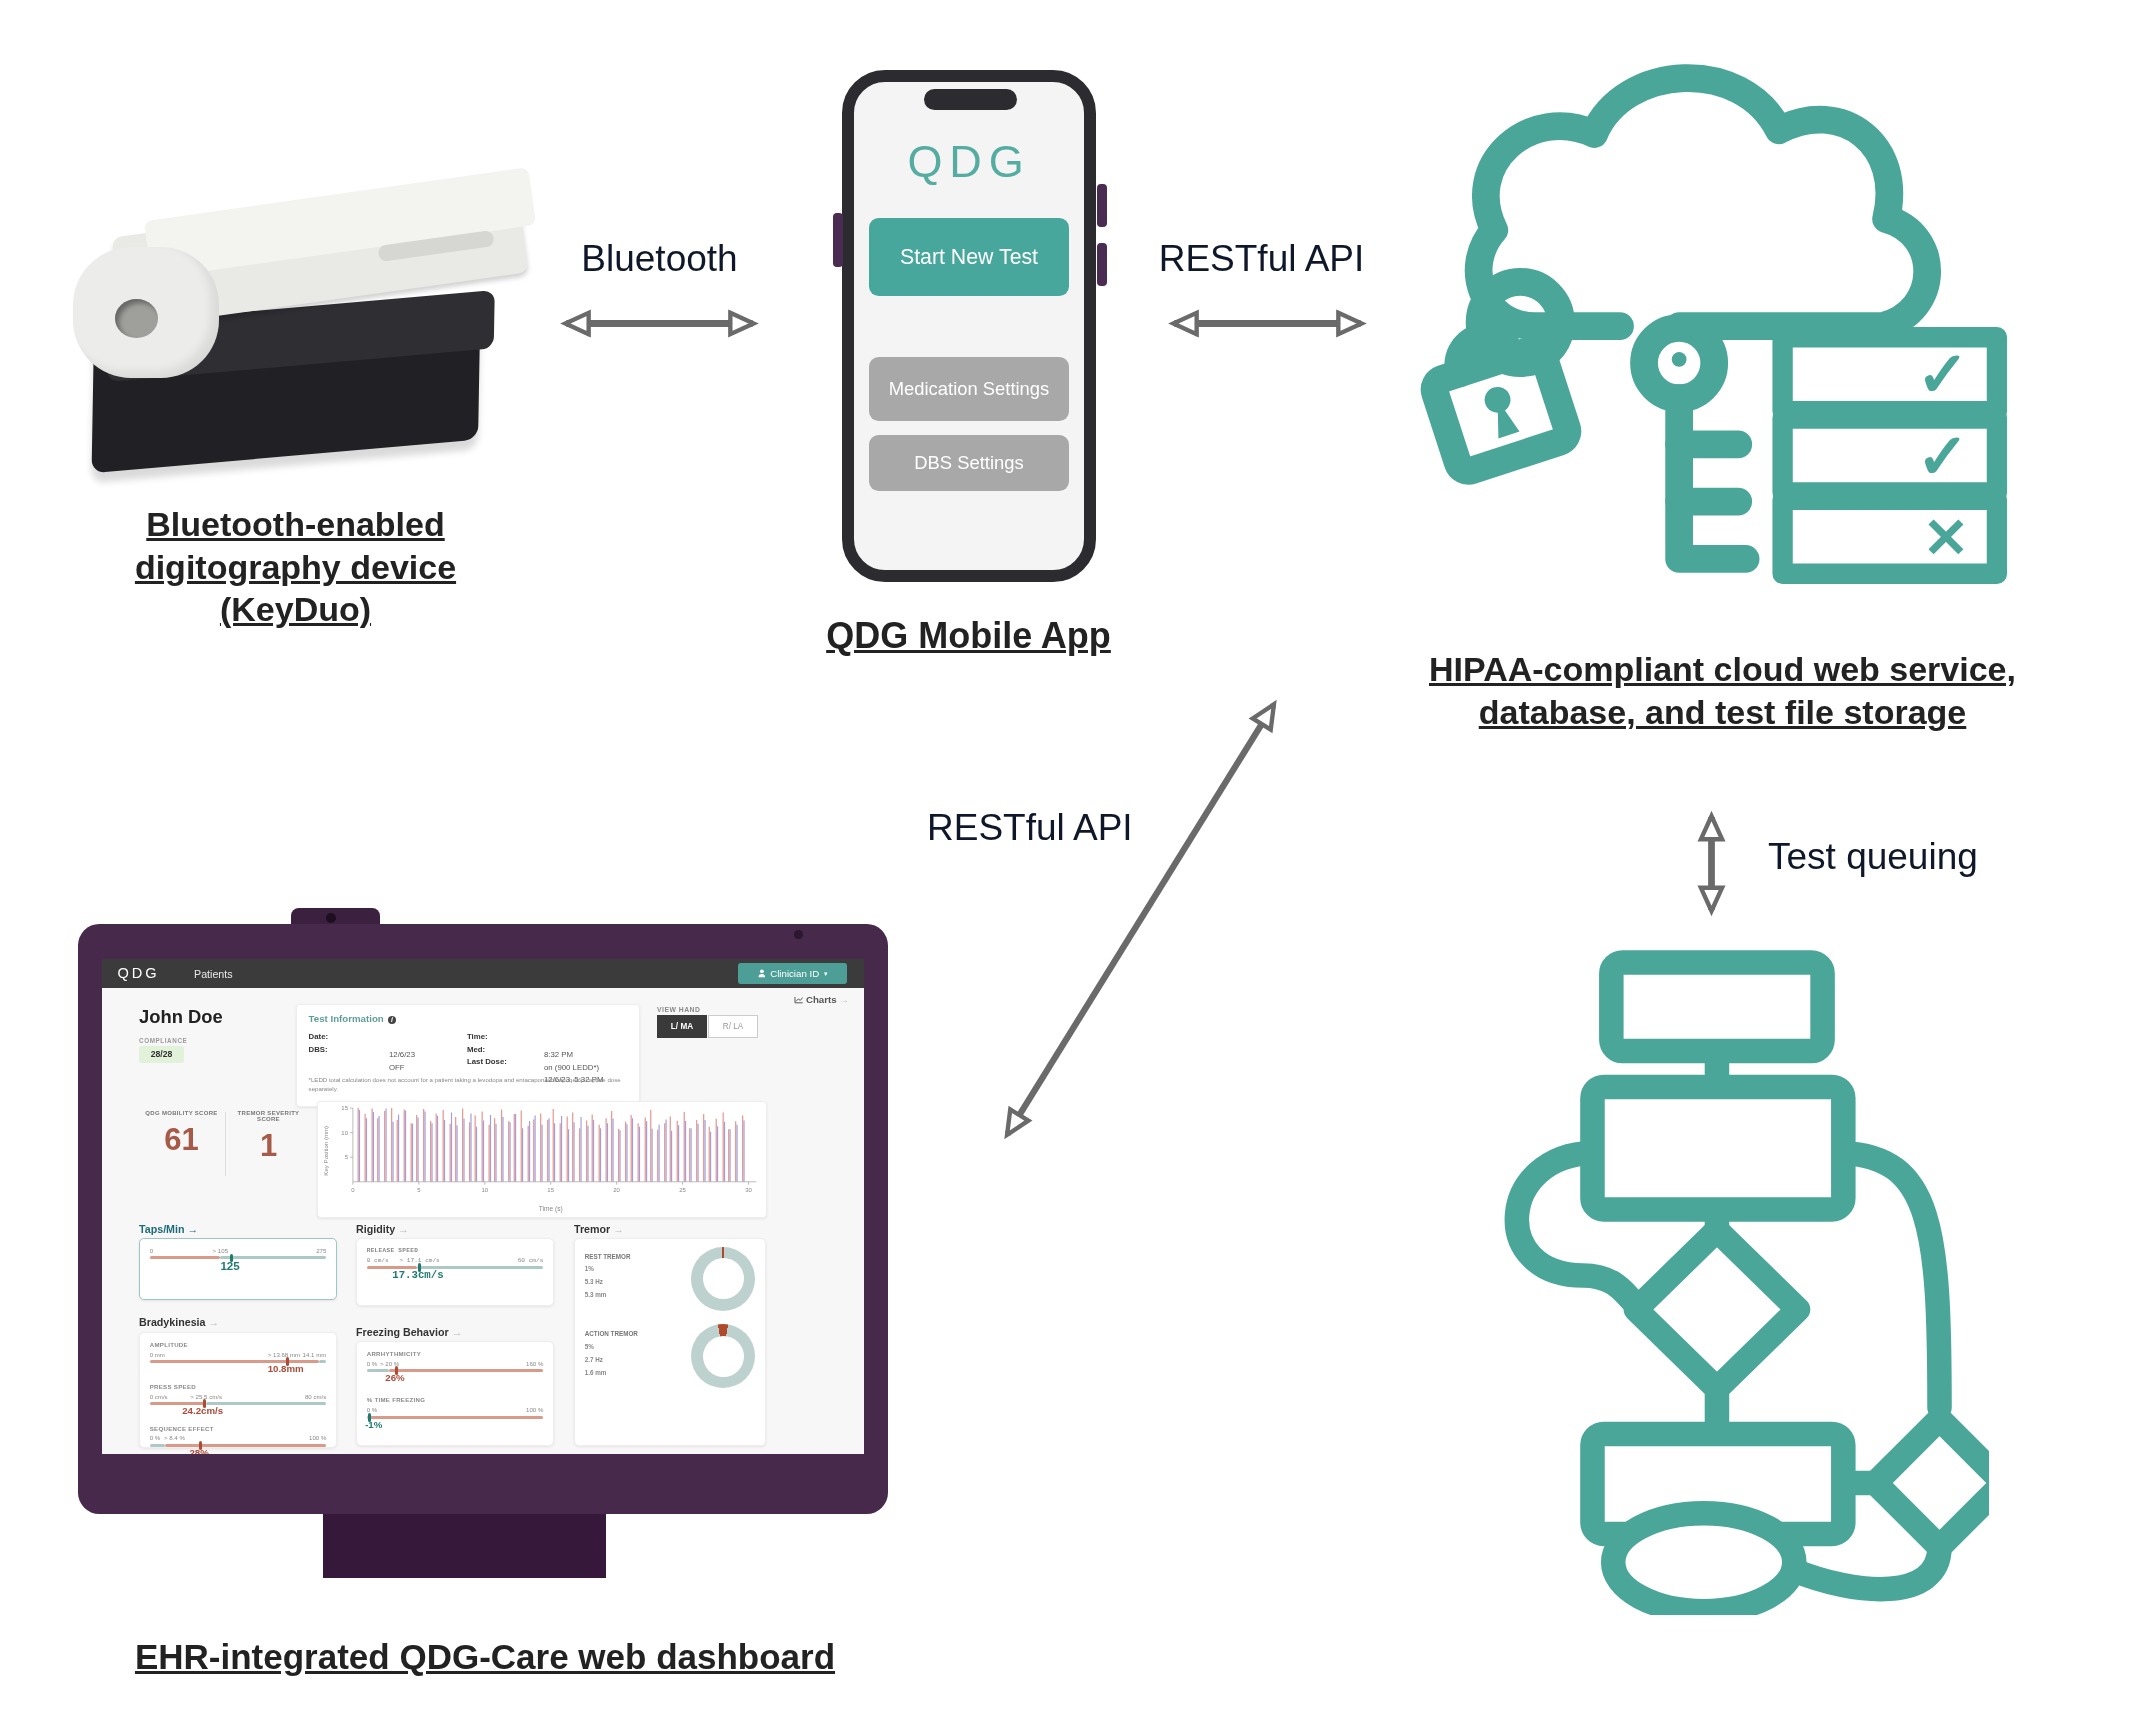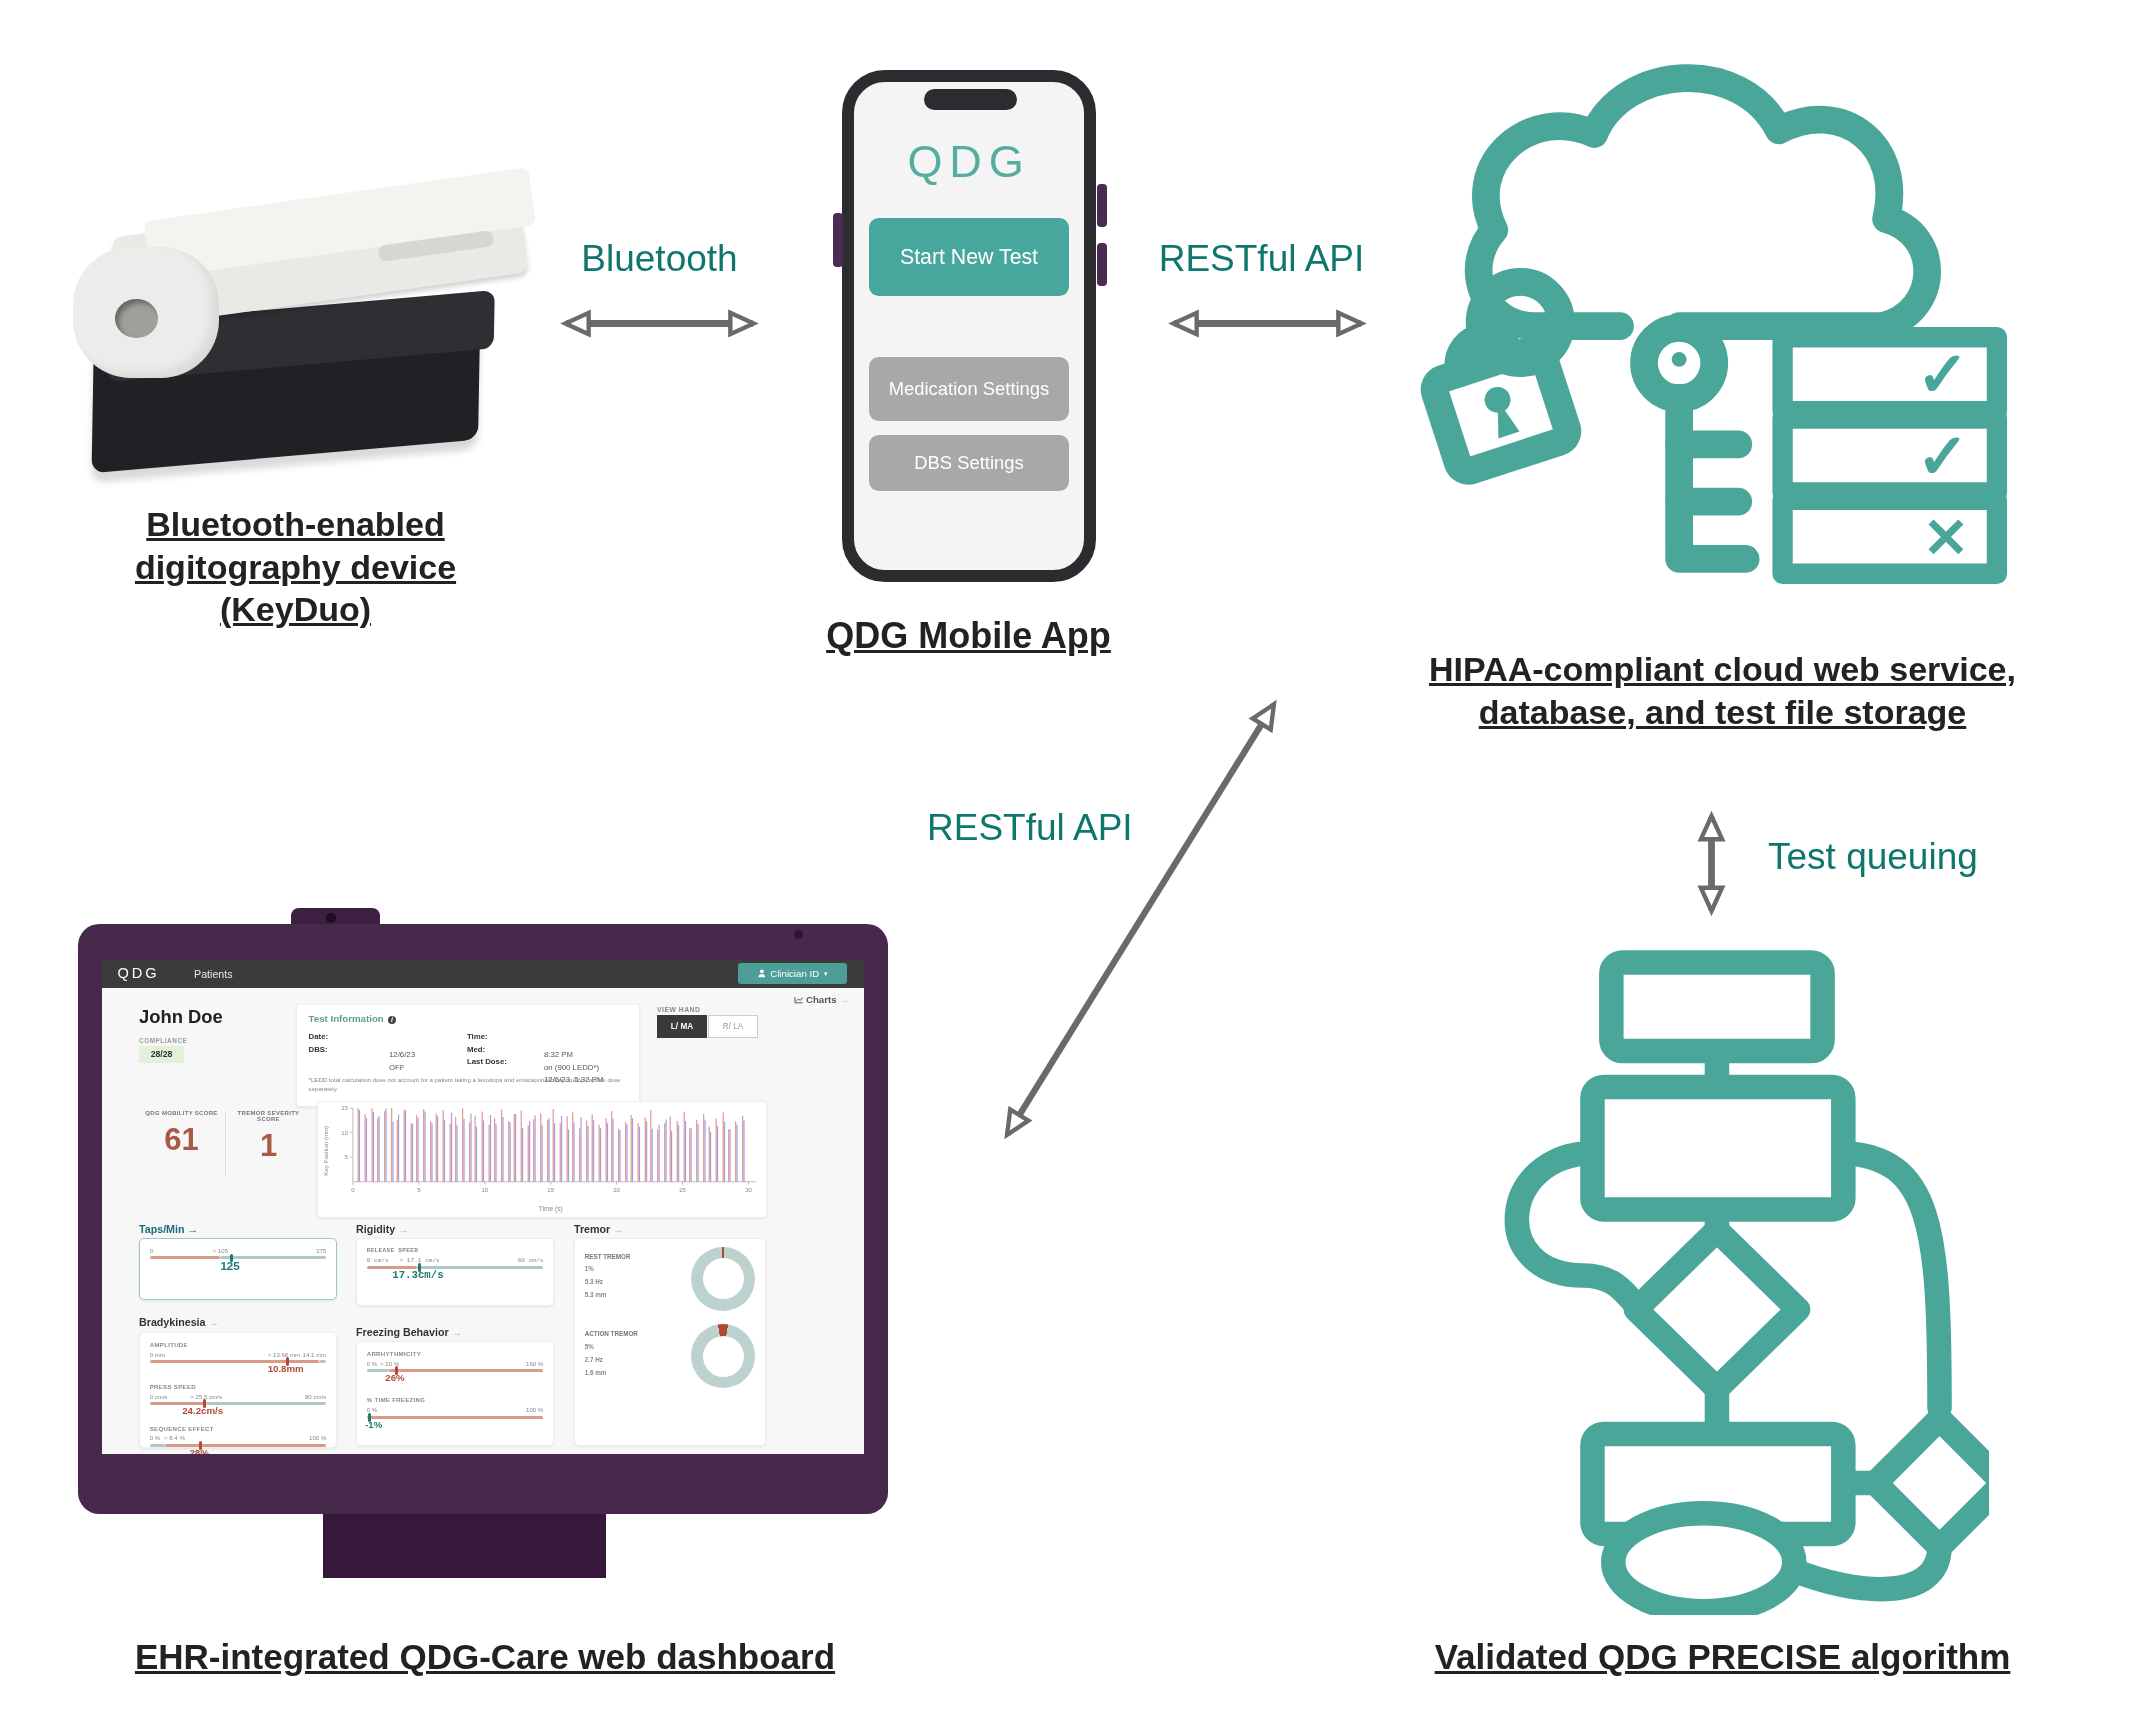--- a/index.html
+++ b/index.html
@@ -1,19 +1,19 @@
 <!DOCTYPE html>
 <html><head>
 <meta charset="utf-8">
 <style>
   html,body{margin:0;padding:0;background:#fff;font-family:"Liberation Sans",sans-serif;}
   #canvas{position:relative;width:2140px;height:1729px;background:#fff;overflow:hidden;}
   .abs{position:absolute;}
   .caption{font-weight:bold;color:#222;text-align:center;line-height:1.25;text-decoration:underline;}
-  .arrow-label{color:#0f766e;font-size:37px;font-weight:400;}
+  .arrow-label{color:#0f172a;font-size:37px;font-weight:400;}
 
   
   .kd-base{left:92px;top:320px;width:388px;height:136px;background:#212125;border-radius:13.6px;transform:rotate(-5deg) skewX(-6deg);box-shadow:0 9.7px 7.8px rgba(0,0,0,.15);}
   .kd-base-top{left:107px;top:307px;width:388px;height:58px;background:#2e2e33;border-radius:11.6px;transform:rotate(-5deg) skewX(-6deg);}
   .kd-plate{left:116px;top:209px;width:408px;height:92px;background:#e9e9e6;border-radius:9.7px;transform:rotate(-8deg);box-shadow:0 3.9px 5.8px rgba(0,0,0,.18);}
   .kd-plate2{left:146px;top:194px;width:388px;height:58px;background:#f3f3f0;border-radius:7.8px;transform:rotate(-8deg);}
   .kd-groove{left:378px;top:238px;width:116px;height:15.5px;background:#d6d6d2;border-radius:7.8px;transform:rotate(-8deg);}
   .kd-hinge{left:73px;top:247px;width:146px;height:131px;background:#ececea;border-radius:58px;box-shadow:inset -7.8px -5.8px 9.7px rgba(0,0,0,.08);}
   .kd-hole{left:115px;top:299px;width:43px;height:39px;background:#9f9f9c;border-radius:50%;box-shadow:inset 3.9px 3.9px 5.8px rgba(0,0,0,.35);}
 
@@ -183,21 +183,20 @@
     </g>
     <g stroke="#4ba69a" stroke-width="26" fill="#ffffff" stroke-linejoin="round">
       <rect x="160" y="28" width="224" height="94" rx="12"></rect>
       <rect x="140" y="160" width="266" height="130" rx="12"></rect>
       <path d="M272,312 L358,396 L272,480 L186,396 Z"></path>
       <rect x="140" y="528" width="266" height="106" rx="12"></rect>
       <path d="M508,512 L576,580 L508,648 L440,580 Z"></path>
       <ellipse cx="258" cy="664" rx="96" ry="52"></ellipse>
     </g>
   </svg>
-  <div class="abs caption footcap" style="left:1339px;top:1635px;width:767px;">Validated QDG PRECISE algorithm</div>
 
   <div class="abs monitor-tab"></div>
   <div class="abs monitor-tab-dot"></div>
   <div class="abs monitor"></div>
   <div class="abs monitor-dot2"></div>
   <div class="abs monitor-stand"></div>
 
   <div class="abs screen">
 
     <div class="abs dnav"></div>

